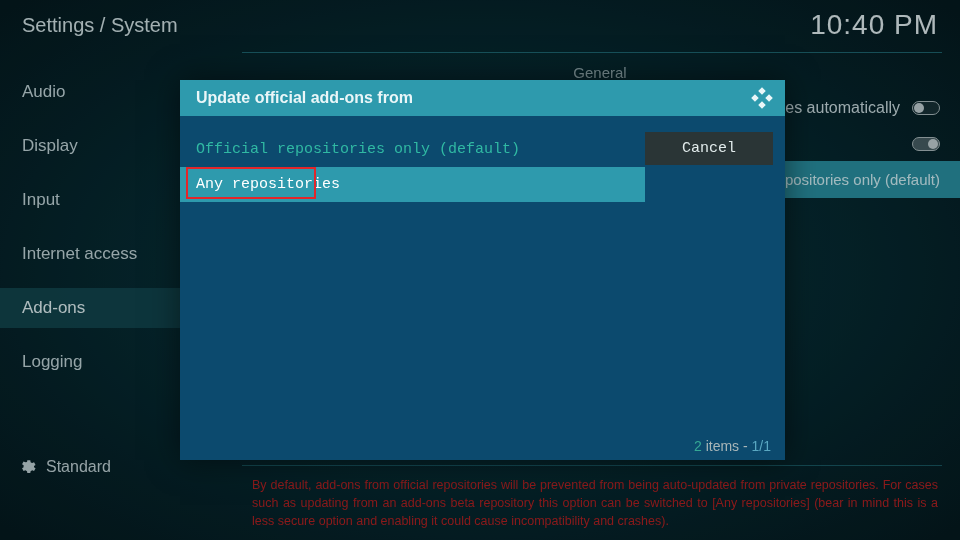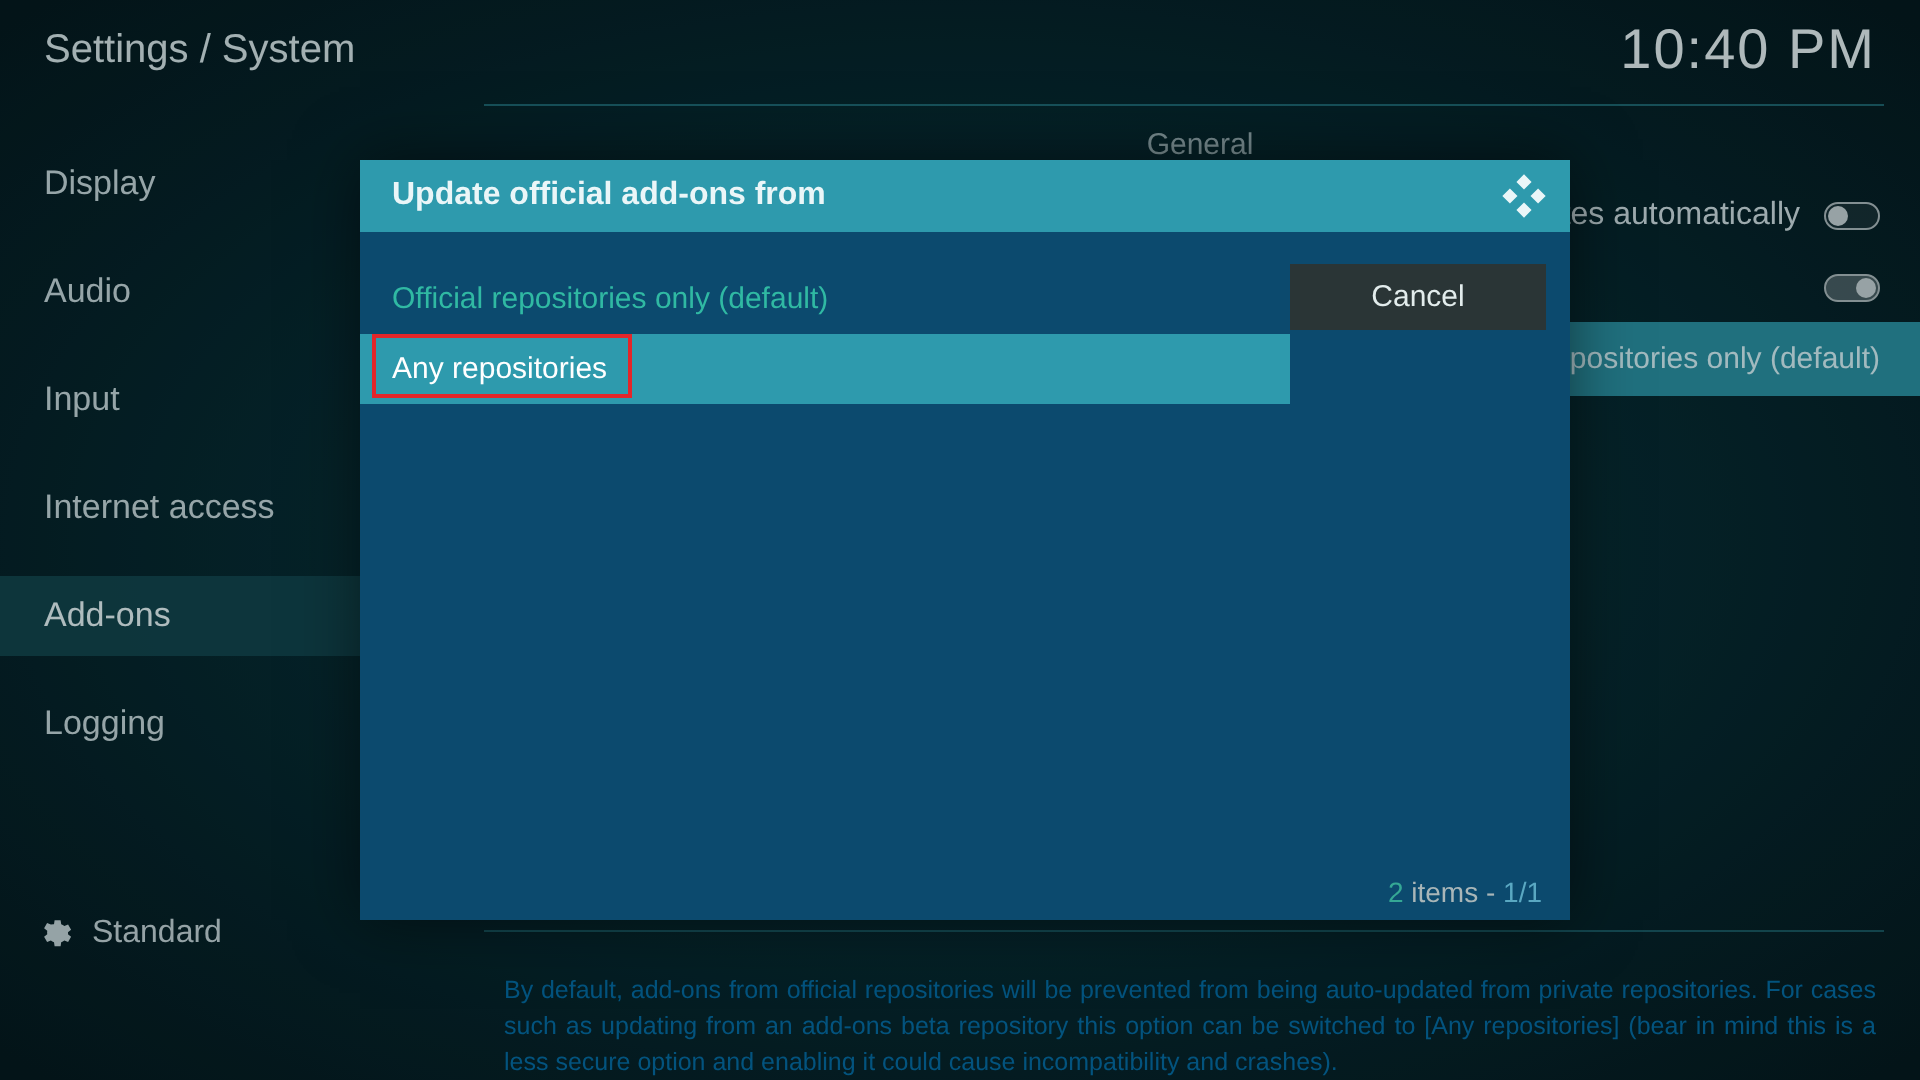--- a/index.html
+++ b/index.html
@@ -60,22 +60,22 @@
     .setting-value { font-size: 15px; color: #d7f2f7; padding-left: 40px; }
     .footer-level {
       position: absolute; bottom: 64px; left: 18px;
       display: flex; align-items: center; gap: 10px; color: #c6d3d6; font-size: 16px;
     }
     .gear-icon {
       width: 18px; height: 18px; display: inline-block;
     }
     .gear-icon svg { width: 100%; height: 100%; fill: #c6d3d6; }
     .helptext {
-      position: absolute; bottom: 0; left: 252px; right: 22px;
-      font-size: 12.5px; line-height: 1.45; color: #0369a1; text-align: justify;
+      position: absolute; bottom: 10px; left: 252px; right: 22px;
+      font-size: 12.5px; line-height: 1.45; color: #b91c1c; text-align: justify;
     }
     .helptext-line {
       position: absolute; bottom: 74px; left: 242px; right: 18px;
       height: 1px; background: rgba(56,169,184,0.4);
     }
     
     .overlay {
       position: absolute; inset: 0;
       background: rgba(3,18,22,0.25);
     }
@@ -85,21 +85,21 @@
       box-shadow: 0 0 30px rgba(0,0,0,0.5);
     }
     .dialog-header {
       height: 36px; background: #2e9aad;
       display: flex; justify-content: space-between; align-items: center;
       padding: 0 10px 0 16px;
     }
     .dialog-title { color: #eaf6f8; font-size: 16px; font-weight: bold; }
     .kodi-icon { width: 26px; height: 26px; }
     .kodi-icon svg { width: 100%; height: 100%; fill: #eaf6f8; }
-    .dialog-body { display: flex; height: calc(100% - 36px - 26px); }
+    .dialog-body { display: flex; height: calc(100% - 36px - 26px); font-family: Liberation Mono, monospace; }
     .dialog-list { flex: 1; padding-top: 16px; }
     .dialog-side { width: 140px; padding: 16px 10px 0 0; }
     .dialog-option {
       padding: 9px 16px; font-size: 15px; cursor: pointer;
     }
     .dialog-option.default { color: #30b9a3; }
     .dialog-option.selected {
       background: #2e9aad; color: #fff;
       position: relative;
     }
@@ -126,22 +126,22 @@
 <body>
 
 <div class="header">
   <div class="breadcrumb">Settings / System</div>
   <div class="clock">10:40 PM</div>
 </div>
 <div class="divider-top"></div>
 
 <div class="main">
   <div class="sidebar">
+    <div class="sidebar-item">Audio</div>
     <div class="sidebar-item">Display</div>
-    <div class="sidebar-item">Audio</div>
     <div class="sidebar-item">Input</div>
     <div class="sidebar-item">Internet access</div>
     <div class="sidebar-item active">Add-ons</div>
     <div class="sidebar-item">Logging</div>
   </div>
   <div class="content">
     <div class="section-header">General</div>
     <div class="setting-row" style="margin-top:8px;">
       <span style="margin-left:auto; padding-right:12px; white-space:nowrap;">l updates automatically</span>
       <span class="toggle off"></span>

